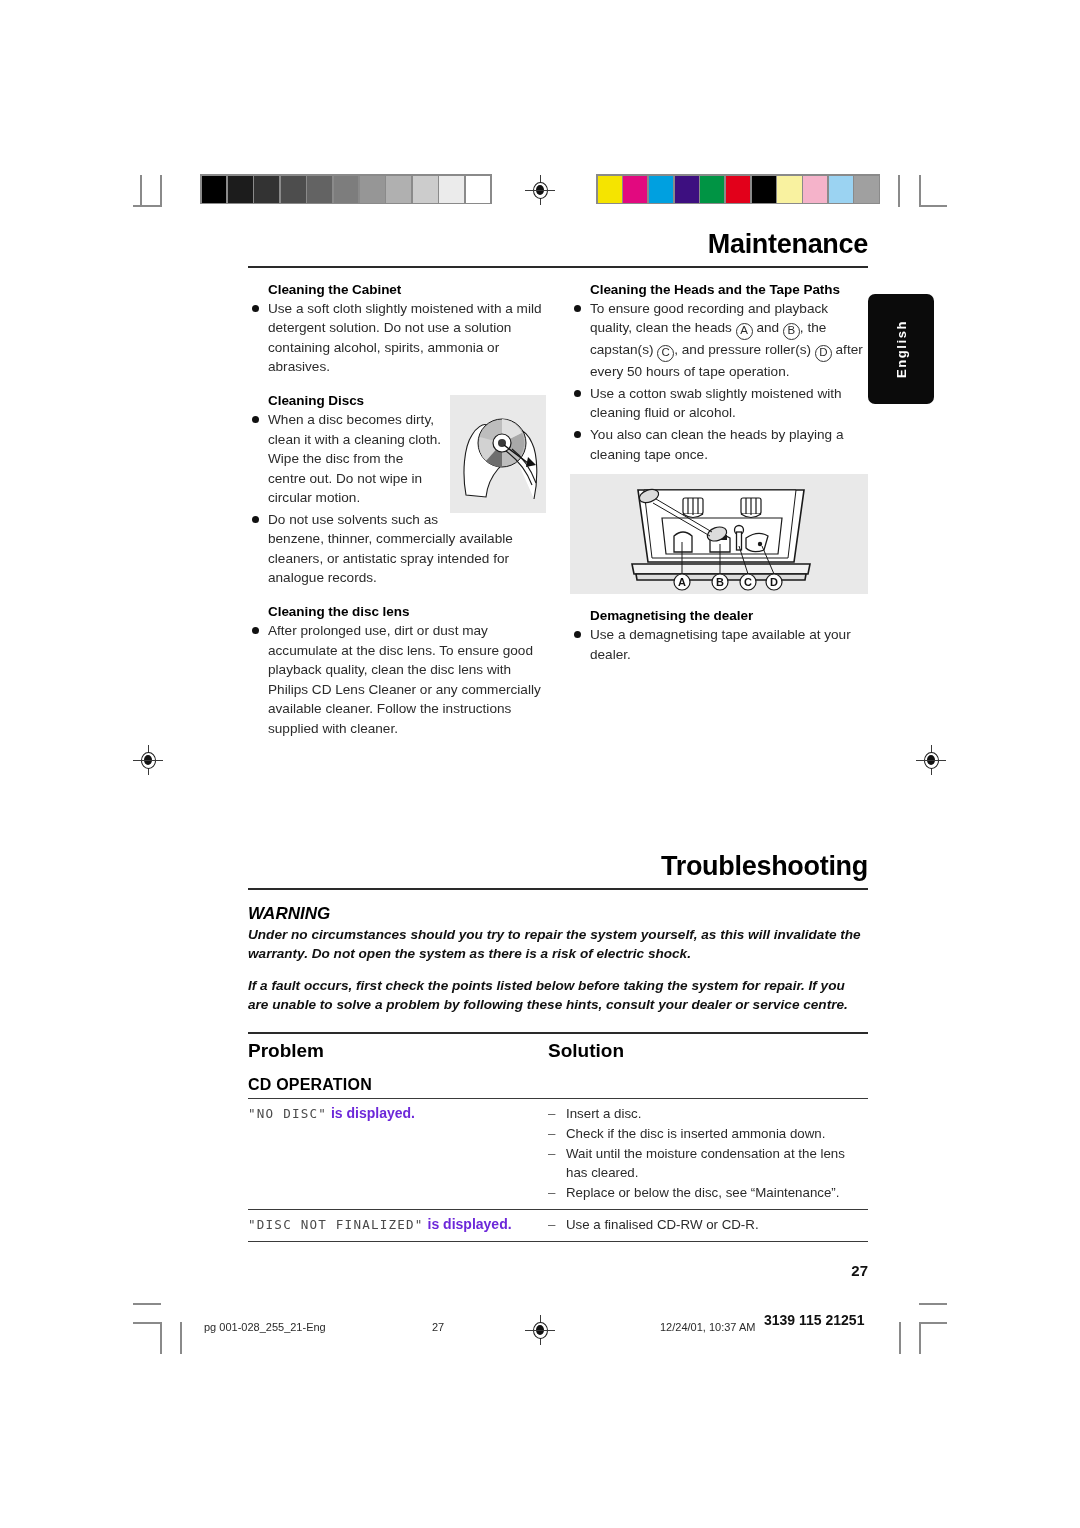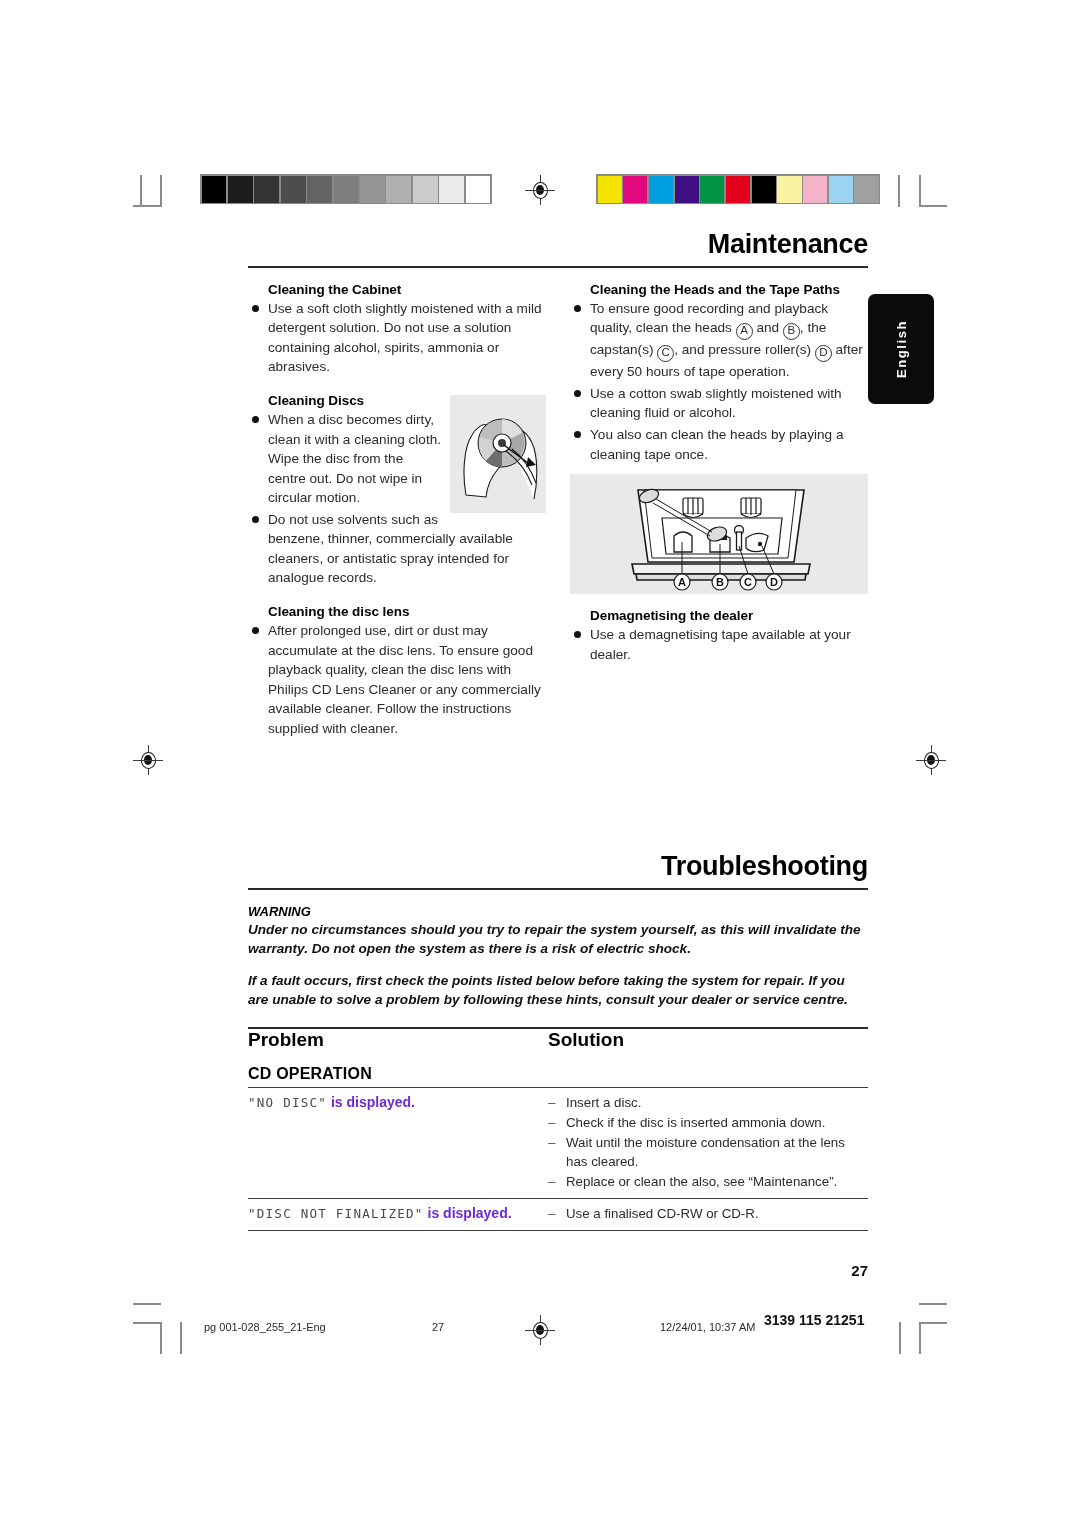--- a/index.html
+++ b/index.html
@@ -161,39 +161,40 @@
     transform: translate(-50%, -50%) rotate(-90deg);
     color: #ffffff;
     font-size: 13px;
     font-weight: bold;
     letter-spacing: 1.6px;
     white-space: nowrap;
   }
 
   
   .warn-label {
-    font-size: 13px;
+    font-size: 17px;
     font-weight: bold;
     font-style: italic;
     margin: 6px 0 1px 0;
     color: #000;
   }
   .warn-para {
     font-size: 13.6px;
     font-style: italic;
     font-weight: bold;
     line-height: 1.42;
     margin: 0 0 12px 0;
     color: #111;
   }
 
   
   .ps-head {
     display: flex;
     border-top: 2.2px solid #2a2a2a;
+    padding-top: 6px;
     margin-top: 18px;
     align-items: flex-end;
   }
   .ps-head .ps-l { width: 300px; }
   .ps-head h4 {
     margin: 0;
     font-size: 19px;
     font-weight: bold;
     color: #000;
   }
@@ -504,21 +505,21 @@
   <div class="ps-group">CD OPERATION</div>
 
   <div class="ps-row">
     <div class="ps-l">
       <span class="lcd">"NO DISC"</span><span class="bold-sm"> is displayed.</span>
     </div>
     <div class="ps-r">
       <div class="sol-item">Insert a disc.</div>
       <div class="sol-item">Check if the disc is inserted ammonia down.</div>
       <div class="sol-item">Wait until the moisture condensation at the lens has cleared.</div>
-      <div class="sol-item">Replace or clean the also, see “Maintenance”.</div>
+      <div class="sol-item">Replace or below the disc, see “Maintenance”.</div>
     </div>
   </div>
 
   <div class="ps-row last">
     <div class="ps-l">
       <span class="lcd">"DISC NOT FINALIZED"</span><span class="bold-sm"> is displayed.</span>
     </div>
     <div class="ps-r">
       <div class="sol-item">Use a finalised CD-RW or CD-R.</div>
     </div>

